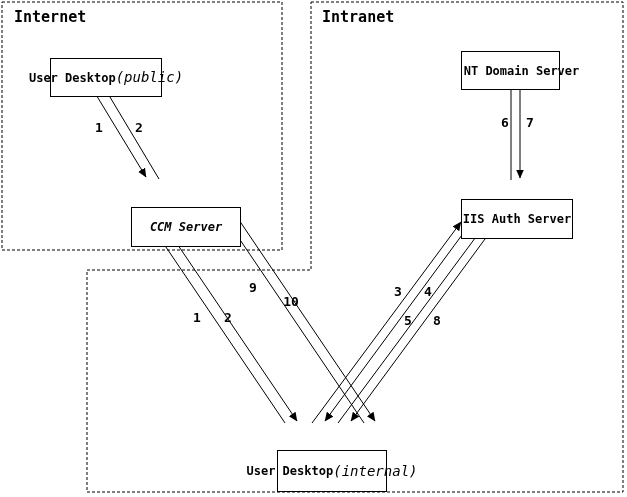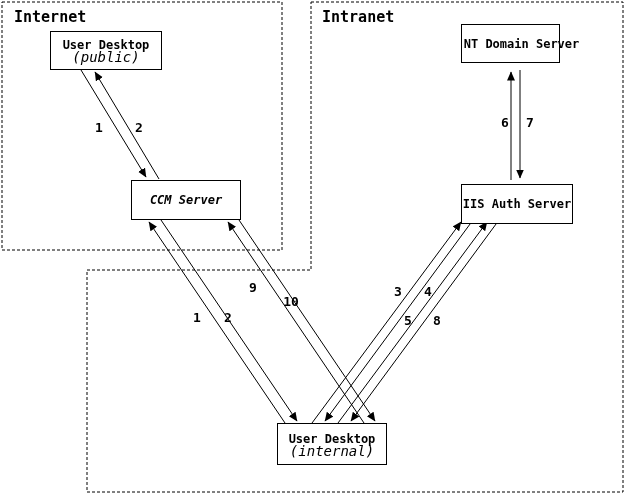--- a/index.html
+++ b/index.html
@@ -25,24 +25,25 @@
     position: absolute;
     font-size: 15px;
     font-weight: bold;
     white-space: nowrap;
   }
   .node {
     position: absolute;
     border: 1px solid #000000;
     background: #ffffff;
     display: flex;
-    flex-direction: column;
+    flex-direction: row;
     align-items: center;
     justify-content: center;
     box-sizing: border-box;
+    margin-top: 27px;
   }
   .node-title {
     font-size: 12px;
     font-weight: bold;
     line-height: 14px;
     white-space: nowrap;
   }
   .node-subtitle {
     font-size: 14px;
     line-height: 11px;
@@ -100,21 +101,21 @@
   </div>
 
   <div class="node" style="left:131px; top:180px; width:110px; height:40px;font-style:italic;">
     <div class="node-title">CCM Server</div>
   </div>
 
   <div class="node" style="left:461px; top:24px; width:99px; height:39px;padding-left:22px;">
     <div class="node-title">NT Domain Server</div>
   </div>
 
-  <div class="node" style="left:461px; top:184px; width:112px; height:40px;">
+  <div class="node" style="left:461px; top:172px; width:112px; height:40px;">
     <div class="node-title">IIS Auth Server</div>
   </div>
 
   <div class="node" style="left:277px; top:423px; width:110px; height:42px;">
     <div class="node-title">User Desktop</div>
     <div class="node-subtitle">(internal)</div>
   </div>
 
   <span class="num" style="left:99px;  top:127px;">1</span>
   <span class="num" style="left:139px; top:127px;">2</span>

